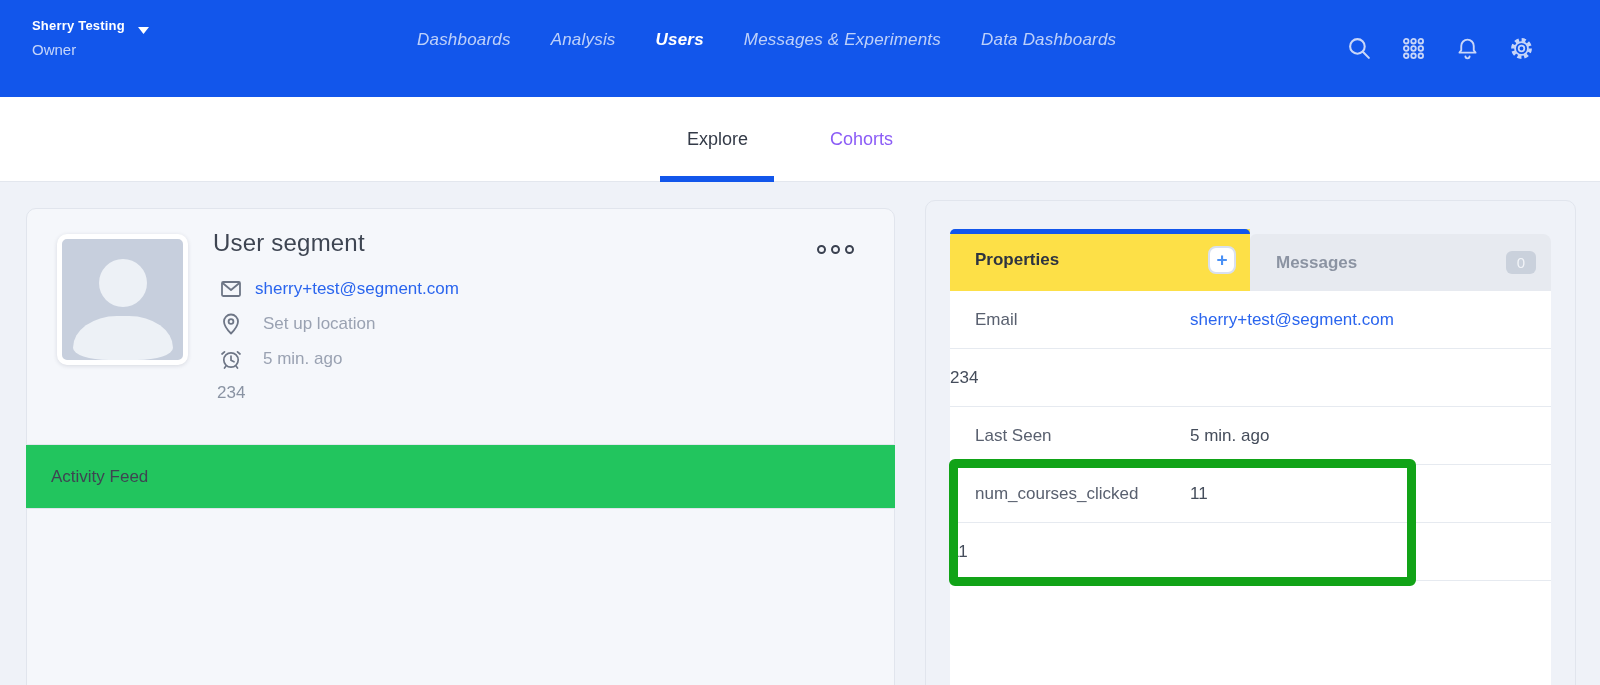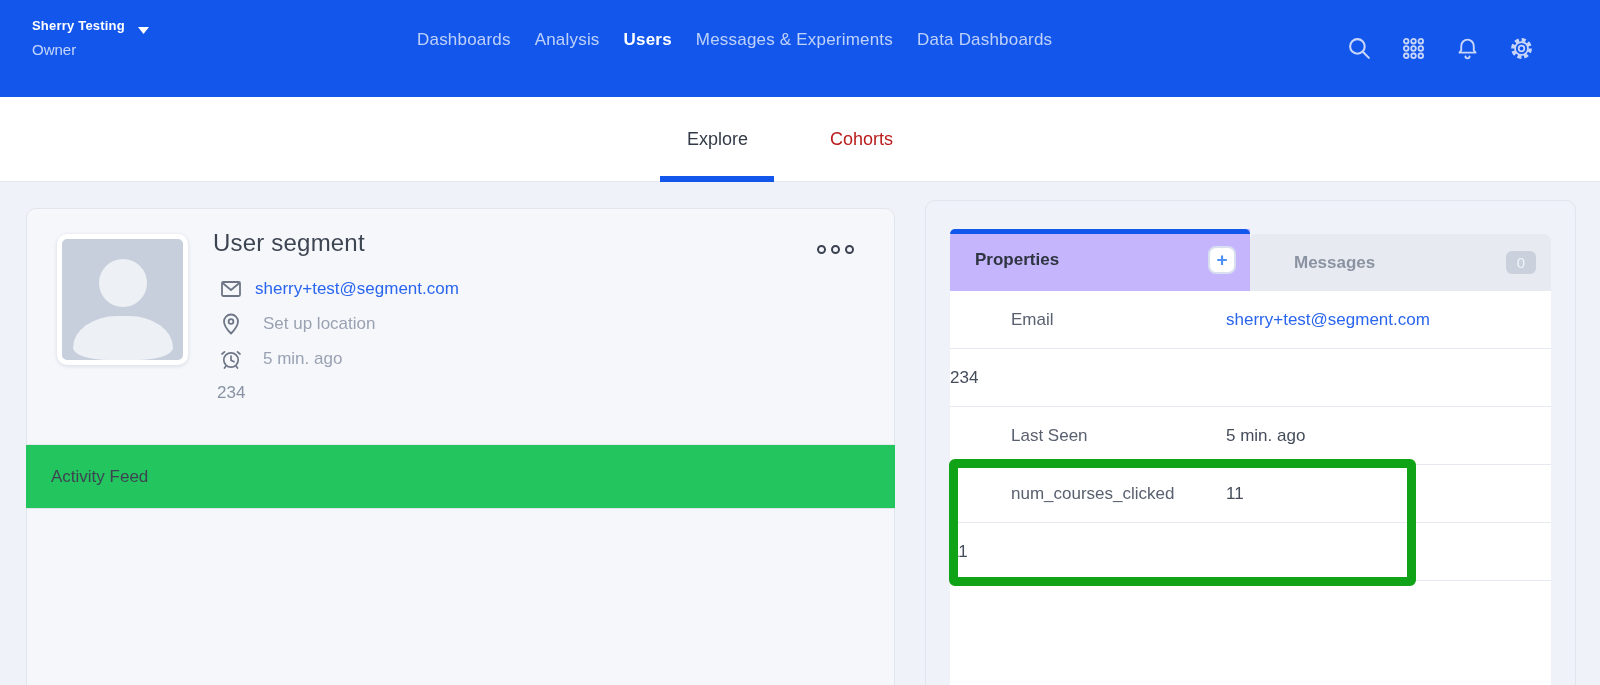--- a/index.html
+++ b/index.html
@@ -9,31 +9,31 @@
     background:#EFF2F8;
     font-family:"Liberation Sans", sans-serif;
   }
 
   
   .topbar { position:absolute; left:0; top:0; width:1600px; height:97px; background:#1256EB; }
   .workspace { position:absolute; left:32px; top:18px; color:#fff; cursor:pointer; }
   .workspace-name { font-size:13px; font-weight:700; display:flex; align-items:center; gap:13px; letter-spacing:.2px; }
   .caret { width:11px; height:7px; display:inline-block; }
   .workspace-role { font-size:15px; color:rgba(255,255,255,.75); margin-top:8px; }
-  .topnav { position:absolute; left:417px; top:0; height:80px; display:flex; align-items:center; gap:24px; }
+  .topnav { position:absolute; left:417px; top:0; height:80px; display:flex; align-items:center; gap:40px;font-style:italic; }
   .topnav-item { font-size:17px; color:rgba(255,255,255,.72); cursor:pointer; letter-spacing:.2px; white-space:nowrap; }
   .topnav-item.active { color:#fff; font-weight:700; }
   .topicons { position:absolute; right:66px; top:0; height:97px; display:flex; align-items:center; gap:29px; }
   .topicon { width:25px; height:25px; cursor:pointer; color:#C9D6F8; }
   .topicon svg { width:100%; height:100%; display:block; }
 
   
   .subnav { position:absolute; left:0; top:97px; width:1600px; height:85px; background:#fff; border-bottom:1px solid #E3E7EE; }
   .subnav-tabs { position:absolute; left:0; right:20px; top:0; height:85px; display:flex; justify-content:center; gap:26px; }
-  .subnav-tab { position:relative; height:85px; display:flex; align-items:center; padding:0 28px; font-size:18px; color:#b91c1c; cursor:pointer; }
+  .subnav-tab { position:relative; height:85px; display:flex; align-items:center; padding:0 28px; font-size:18px; color:#8b5cf6; cursor:pointer; }
   .subnav-tab.active { color:#333A47; }
   .subnav-tab.active::after { content:""; position:absolute; left:50%; transform:translateX(-50%); bottom:0; width:114px; height:6px; background:#1256EB; }
 
   
   .left-card { position:absolute; left:26px; top:208px; width:869px; height:510px;
                background:#F5F7FB; border:1px solid #E1E5ED; border-radius:10px 10px 0 0; }
   .avatar { position:absolute; left:30px; top:25px; width:131px; height:131px; background:#C7CFDD;
             border:5px solid #fff; border-radius:10px; box-shadow:0 1px 4px rgba(40,50,70,.14); }
   .avatar-head { position:absolute; left:37px; top:20px; width:48px; height:48px; border-radius:50%; background:#EDF1F6; }
   .avatar-body { position:absolute; left:11px; top:77px; width:100px; height:44px; background:#EDF1F6;
@@ -53,38 +53,38 @@
   .dots-menu { position:absolute; right:40px; top:36px; display:flex; gap:5px; cursor:pointer; }
   .dots-menu i { width:9px; height:9px; border:2px solid #3A4150; border-radius:50%; display:block; }
   .activity-band { position:absolute; left:-1px; right:-1px; top:235px; height:65px; background:#22c55e;
                    border-top:1px solid #E3E7EE; border-bottom:1px solid #DFE4EC;
                    display:flex; align-items:center; padding-left:25px; font-size:17px; color:#3E4552; }
 
   
   .right-panel { position:absolute; left:925px; top:200px; width:651px; height:520px;
                  border:1px solid #E1E5ED; border-radius:10px; }
   .prop-tabs { position:absolute; left:24px; top:28px; width:601px; height:62px; display:flex; }
-  .tab-properties { position:relative; width:300px; background:#c4b5fd; border-radius:8px 0 0 0;
+  .tab-properties { position:relative; width:300px; background:#fde047; border-radius:8px 0 0 0;
                     display:flex; align-items:center; padding-left:25px; cursor:pointer; }
   .tab-properties::before { content:""; position:absolute; top:0; left:0; right:0; height:5px;
                             background:#1256EB; border-radius:6px 6px 0 0; }
   .tab-properties .tab-label { font-size:17px; font-weight:700; color:#2E3440; }
   .add-btn { margin-left:auto; margin-right:14px; width:28px; height:28px; background:#fff;
              border:2px solid #D8E0EF; border-radius:8px; color:#4A90F5; font-size:19px; font-weight:700;
              display:flex; align-items:center; justify-content:center; cursor:pointer; }
   .tab-messages { flex:1; margin-top:5px; background:#E7EAF0; border-radius:6px 8px 0 0;
-                  display:flex; align-items:center; padding-left:44px; cursor:pointer; }
+                  display:flex; align-items:center; padding-left:26px; cursor:pointer; }
   .tab-messages .tab-label { font-size:17px; font-weight:700; color:#8B93A2; }
   .msg-badge { margin-left:auto; margin-right:15px; min-width:30px; height:23px; border-radius:6px;
                background:#CAD1DC; color:#F2F4F8; font-size:15px; display:flex; align-items:center;
                justify-content:center; padding:0 9px; }
   .prop-table { position:absolute; left:24px; top:90px; width:601px; height:430px; background:#fff; }
   .prop-row { height:58px; display:flex; align-items:center; border-bottom:1px solid #E6EAF0; }
   .prop-key { width:240px; padding-left:25px; font-size:17px; color:#59606F;
-              white-space:nowrap; overflow:hidden; flex:none;margin-left:36px; }
+              white-space:nowrap; overflow:hidden; flex:none; }
   .prop-value { font-size:17px; color:#454D5B; }
   .prop-value.link { color:#2A65EE; cursor:pointer; }
   .highlight-box { position:absolute; left:23px; top:258px; width:467px; height:127px;
                    border:9px solid #11A317; border-radius:6px; pointer-events:none; z-index:5; }
 </style>
 </head>
 <body>
 
 <div class="topbar">
   <div class="workspace">

